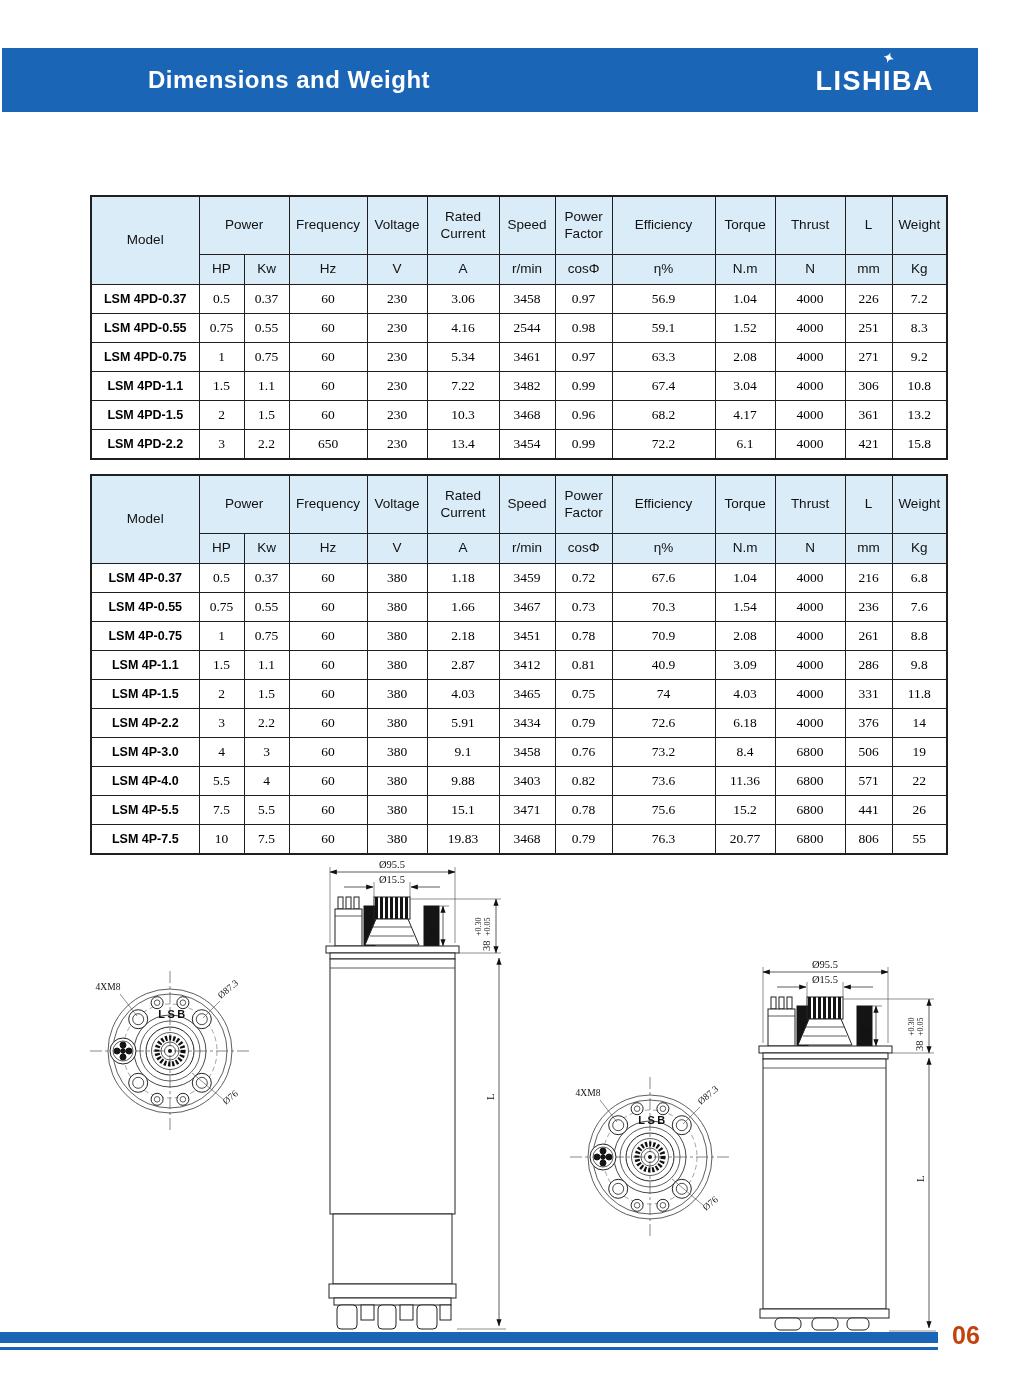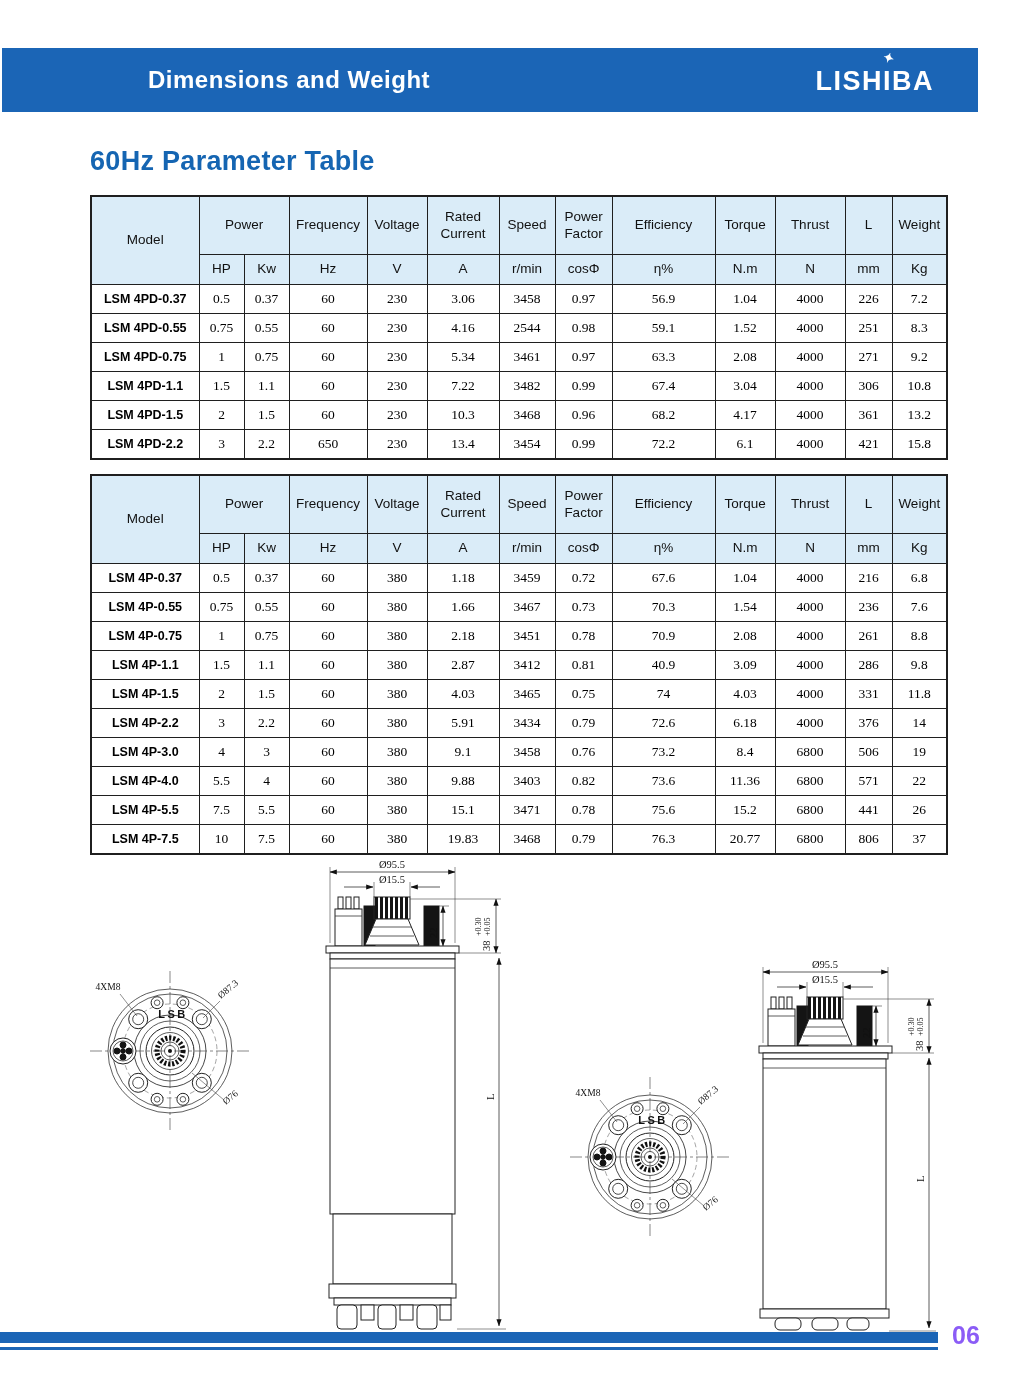--- a/index.html
+++ b/index.html
@@ -39,36 +39,35 @@
   .dim{stroke:#333;stroke-width:.8;fill:none}
   .thinl{stroke:#444;stroke-width:.6;fill:none}
   text.dimt{font-family:"Liberation Serif",serif;font-size:10.5px;fill:#111}
   text.dimt-s{font-family:"Liberation Serif",serif;font-size:8px;fill:#111}
   text.lbl{font-family:"Liberation Serif",serif;font-size:9.5px;fill:#111}
   text.brand{font-family:"Liberation Sans",sans-serif;font-size:11px;font-weight:bold;
         letter-spacing:2.5px;fill:#111}
   
   .footer-bar1{position:absolute;left:0;top:1332px;width:938px;height:11px;background:#1b65b6;}
   .footer-bar2{position:absolute;left:0;top:1347px;width:938px;height:3px;background:#1b65b6;}
-  .page-number{position:absolute;left:952px;top:1321px;font-size:25px;font-weight:bold;color:#8b5cf6;}
+  .page-number{position:absolute;left:952px;top:1321px;font-size:25px;font-weight:bold;color:#c2410c;}
 </style>
 </head>
 <body>
 
 <div class="page">
 
   <div class="header-bar">
     <div class="header-title">Dimensions and Weight</div>
     <div class="logo">
       <span>LISHIBA</span>
       <span class="logo-star">✦</span>
     </div>
   </div>
 
-  <div class="section-title">60Hz Parameter Table</div>
 
   <table class="ptable t1">
     <colgroup>
       <col style="width:108px">
         <col style="width:45px">
         <col style="width:45px">
         <col style="width:78px">
       <col style="width:60px">
         <col style="width:72px">
         <col style="width:56px">
@@ -391,21 +390,21 @@
           <td>7.5</td>
           <td>60</td>
           <td>380</td>
           <td>19.83</td>
           <td>3468</td>
           <td>0.79</td>
           <td>76.3</td>
           <td>20.77</td>
           <td>6800</td>
           <td>806</td>
-          <td>37</td>
+          <td>55</td>
         </tr>
       </tbody>
   </table>
 
   <svg class="drawings" viewBox="0 848 1024 487" xmlns="http://www.w3.org/2000/svg">
     <defs>
       <marker id="arw" viewBox="0 0 10 10" refX="9.5" refY="5" markerWidth="9" markerHeight="9" orient="auto-start-reverse">
           <path d="M0,1.4 L10,5 L0,8.6 z" fill="#111"></path>
         </marker>
 

